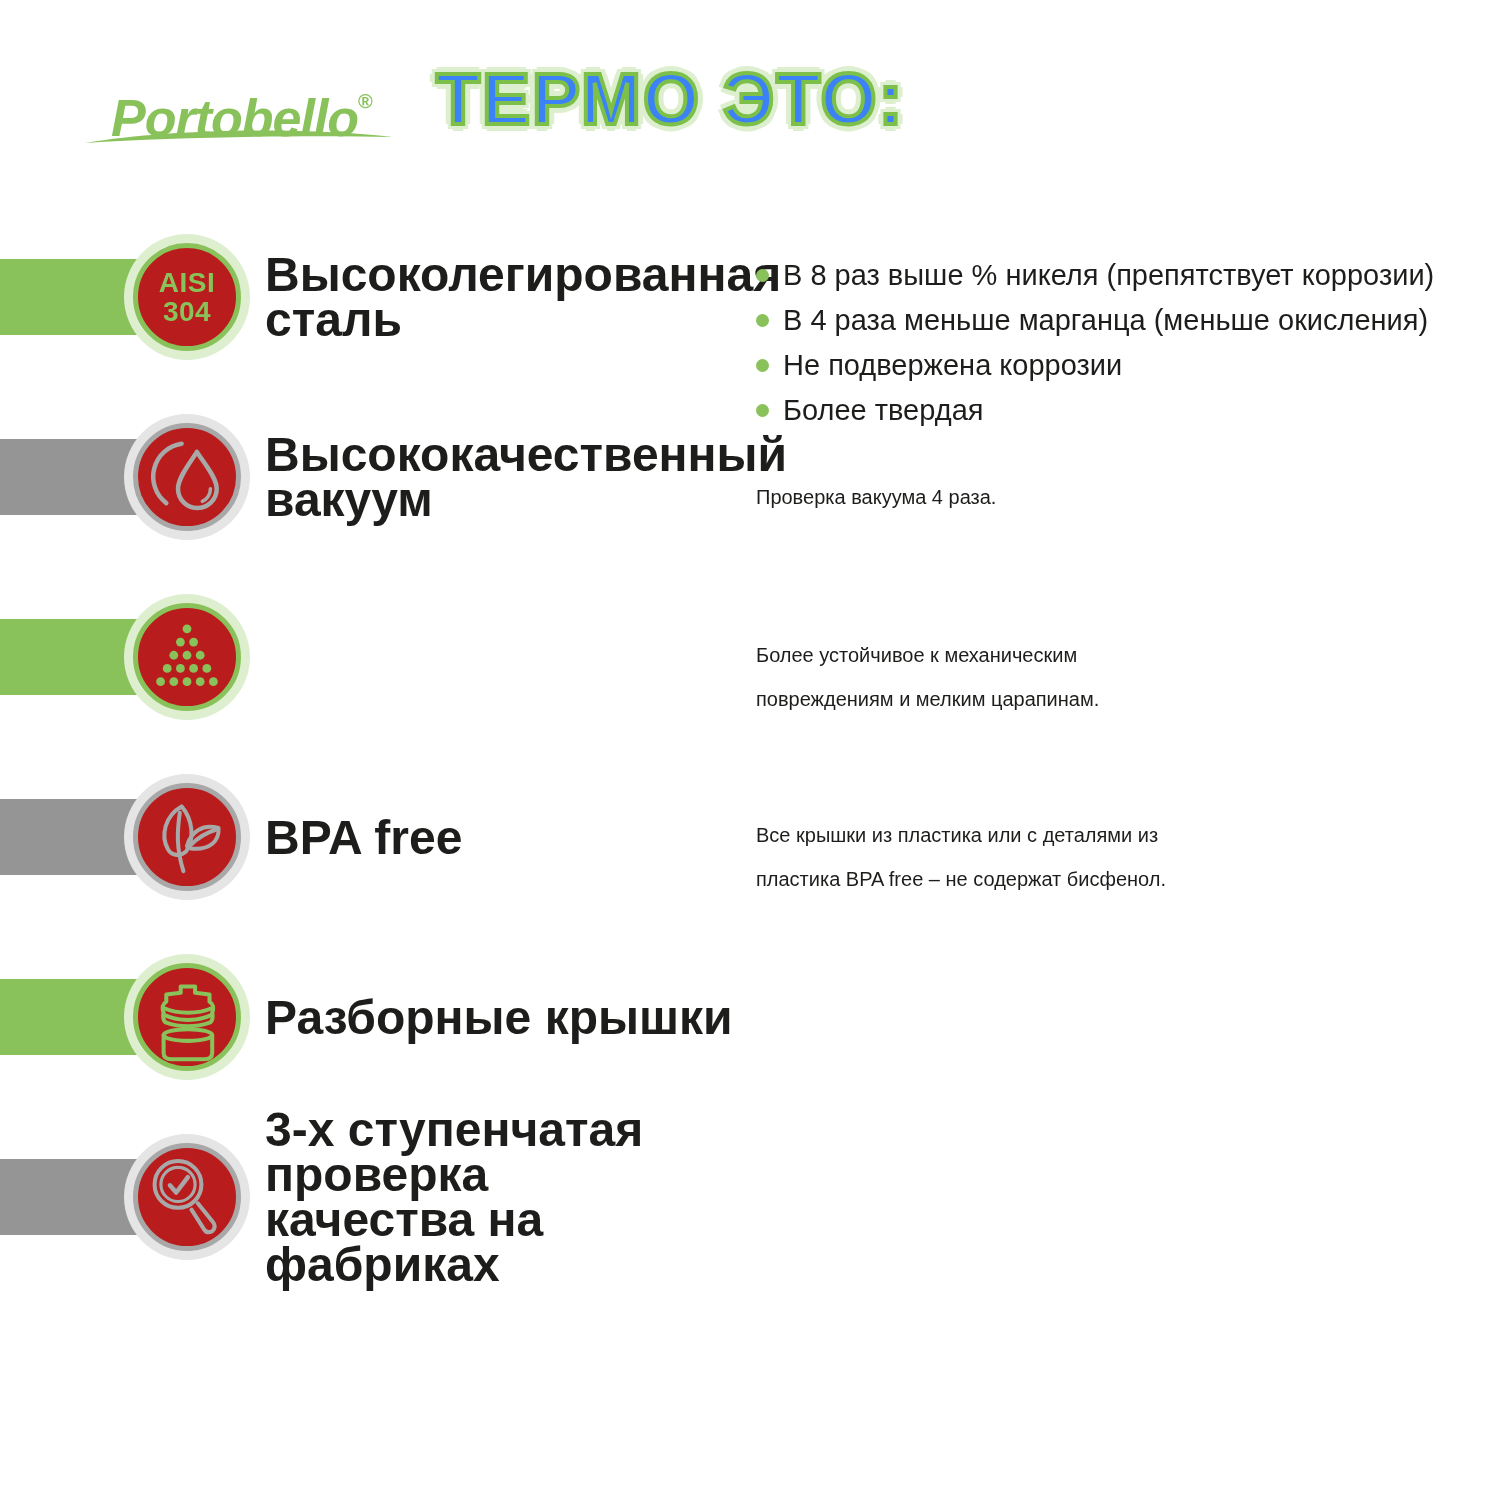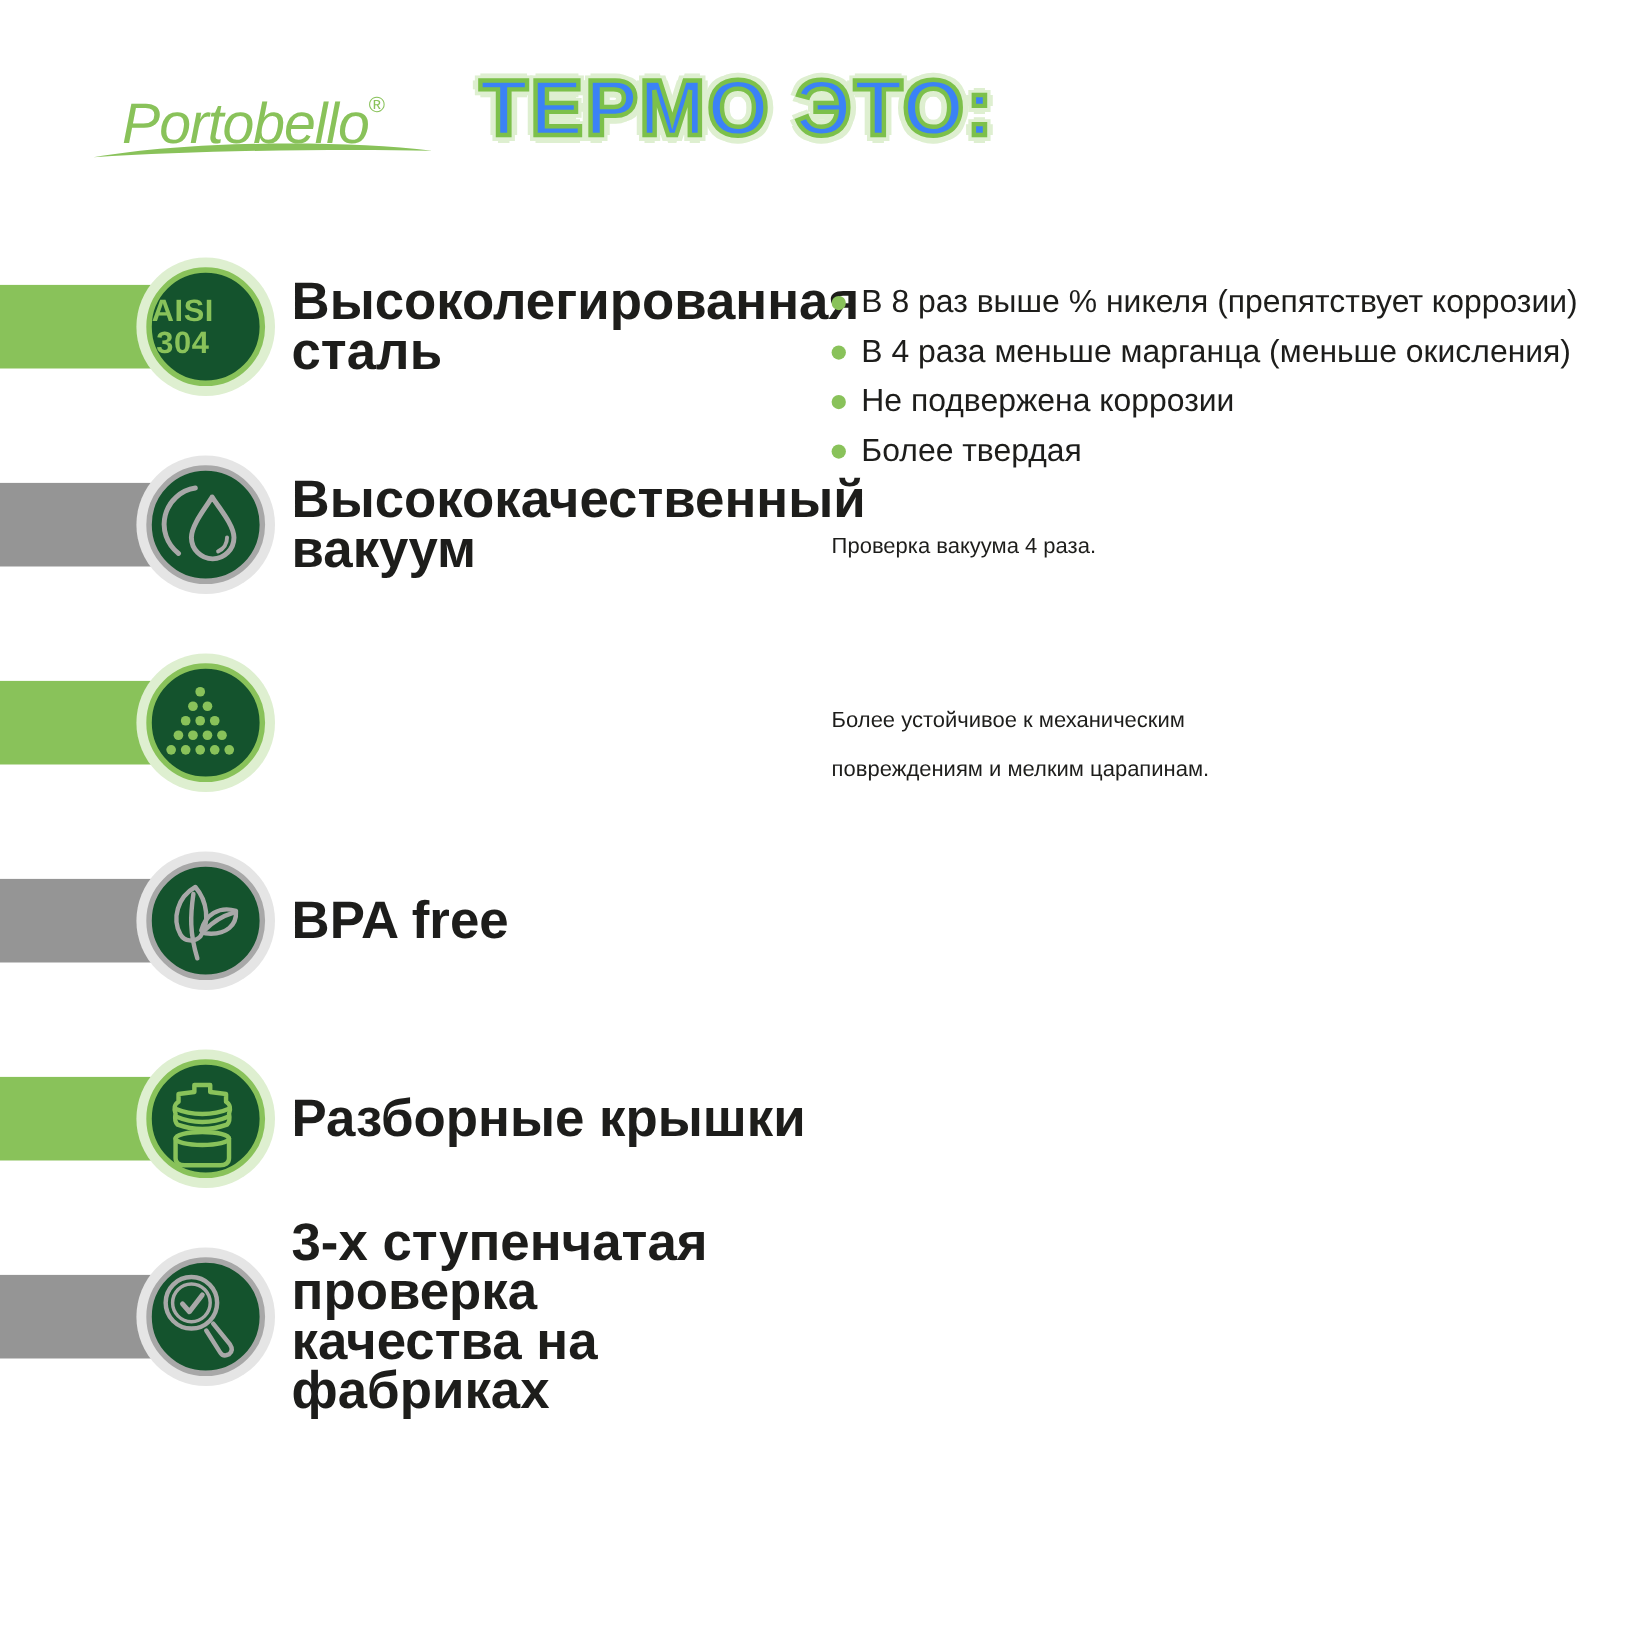--- a/index.html
+++ b/index.html
@@ -10,21 +10,21 @@
     --gray-halo:#E5E5E5;
     --ink:#1D1D1B;
   }
   *{margin:0;padding:0;box-sizing:border-box;}
   html,body{width:1500px;height:1500px;background:#fff;}
   body{position:relative;overflow:hidden;font-family:"Liberation Sans",sans-serif;color:var(--ink);}
 
   
   .logo{position:absolute;left:83px;top:56px;width:320px;height:96px;}
   .logo-text{display:block;padding-left:28px;margin-top:12px;
-    font-style:italic;font-weight:400;font-size:52px;line-height:56px;
+    font-style:italic;font-weight:700;font-size:52px;line-height:66px;
     color:var(--green);letter-spacing:-1px;white-space:nowrap;}
   .logo-text sup{font-size:20px;font-style:normal;vertical-align:28px;letter-spacing:0;}
   .logo-swoosh{position:absolute;left:0;top:72px;}
 
   .headline{position:absolute;left:436px;top:44px;
     font-weight:700;font-size:72px;line-height:110px;letter-spacing:2px;white-space:nowrap;
     color:#3b82f6;
     -webkit-text-stroke:4px #7CC04A;
     text-shadow:
       0 -7px 0 var(--green-halo), 0 7px 0 var(--green-halo),
@@ -34,21 +34,21 @@
 
   
   .feature{position:absolute;left:0;width:1500px;height:124px;}
   .f0{top:235px}.f1{top:415px}.f2{top:595px}.f3{top:775px}.f4{top:955px}.f5{top:1135px}
 
   .bar{position:absolute;left:0;top:24px;width:152px;height:76px;z-index:1;}
   .green .bar{background:var(--green);}
   .gray  .bar{background:var(--gray-bar);}
 
   .circle{position:absolute;left:133px;top:8px;width:108px;height:108px;border-radius:50%;
-    background:#14532d;display:flex;align-items:center;z-index:2;
+    background:#b91c1c;display:flex;align-items:center;justify-content:center;z-index:2;
     border:5px solid;}
   .green .circle{border-color:var(--green);box-shadow:0 0 0 9px var(--green-halo);color:var(--green);}
   .gray  .circle{border-color:var(--gray-icon);box-shadow:0 0 0 9px var(--gray-halo);color:var(--gray-icon);}
 
   .badge{font-weight:700;font-size:28px;line-height:29px;color:var(--green);
     text-align:center;white-space:pre-line;letter-spacing:.5px;}
 
   .title{position:absolute;left:265px;top:8px;height:108px;width:510px;
     display:flex;align-items:center;z-index:3;
     font-weight:700;font-size:48px;line-height:45px;white-space:pre-line;color:var(--ink);}
@@ -145,20 +145,22 @@
   <div class="bar"></div>
   <div class="circle">
     <svg class="icon-svg" width="90" height="90" viewBox="0 0 100 100" fill="none" stroke="currentColor" stroke-width="4.5" stroke-linecap="round" stroke-linejoin="round">
       <path d="M44,16 C26,26 20,48 29,64 C33,71 43,72 49,66 C59,52 56,30 44,16 Z"></path>
       <path d="M42,23 C39,44 38,62 46,88"></path>
       <path d="M50,60 C54,44 68,35 85,40 C86,55 75,64 57,63 C54,63 51,62 50,60 Z"></path>
       <path d="M54,59 C62,51 72,45 82,42"></path>
     </svg>
   </div>
   <h2 class="title">BPA free</h2>
+  <p class="side desc">Все крышки из пластика или с деталями из
+пластика BPA free – не содержат бисфенол.</p>
 </section>
 
 <section class="feature f4 green">
   <div class="bar"></div>
   <div class="circle">
     <svg class="icon-svg" width="90" height="90" viewBox="0 0 100 100" fill="none" stroke="currentColor" stroke-width="4.5" stroke-linecap="round" stroke-linejoin="round">
       <path d="M27,33 L27,25 L43,23 L43,16 L59,16 L59,23 L75,25 L75,33 C79,35 80,40 78,45 C79,50 78,54 76,56 C59,62 43,62 26,56 C24,54 23,50 24,45 C22,40 23,35 27,33 Z"></path>
       <path d="M24,40 C40,47 62,47 78,40"></path>
       <path d="M25,48 C41,55 61,55 77,48"></path>
       <ellipse cx="51" cy="70" rx="27" ry="6.5"></ellipse>

